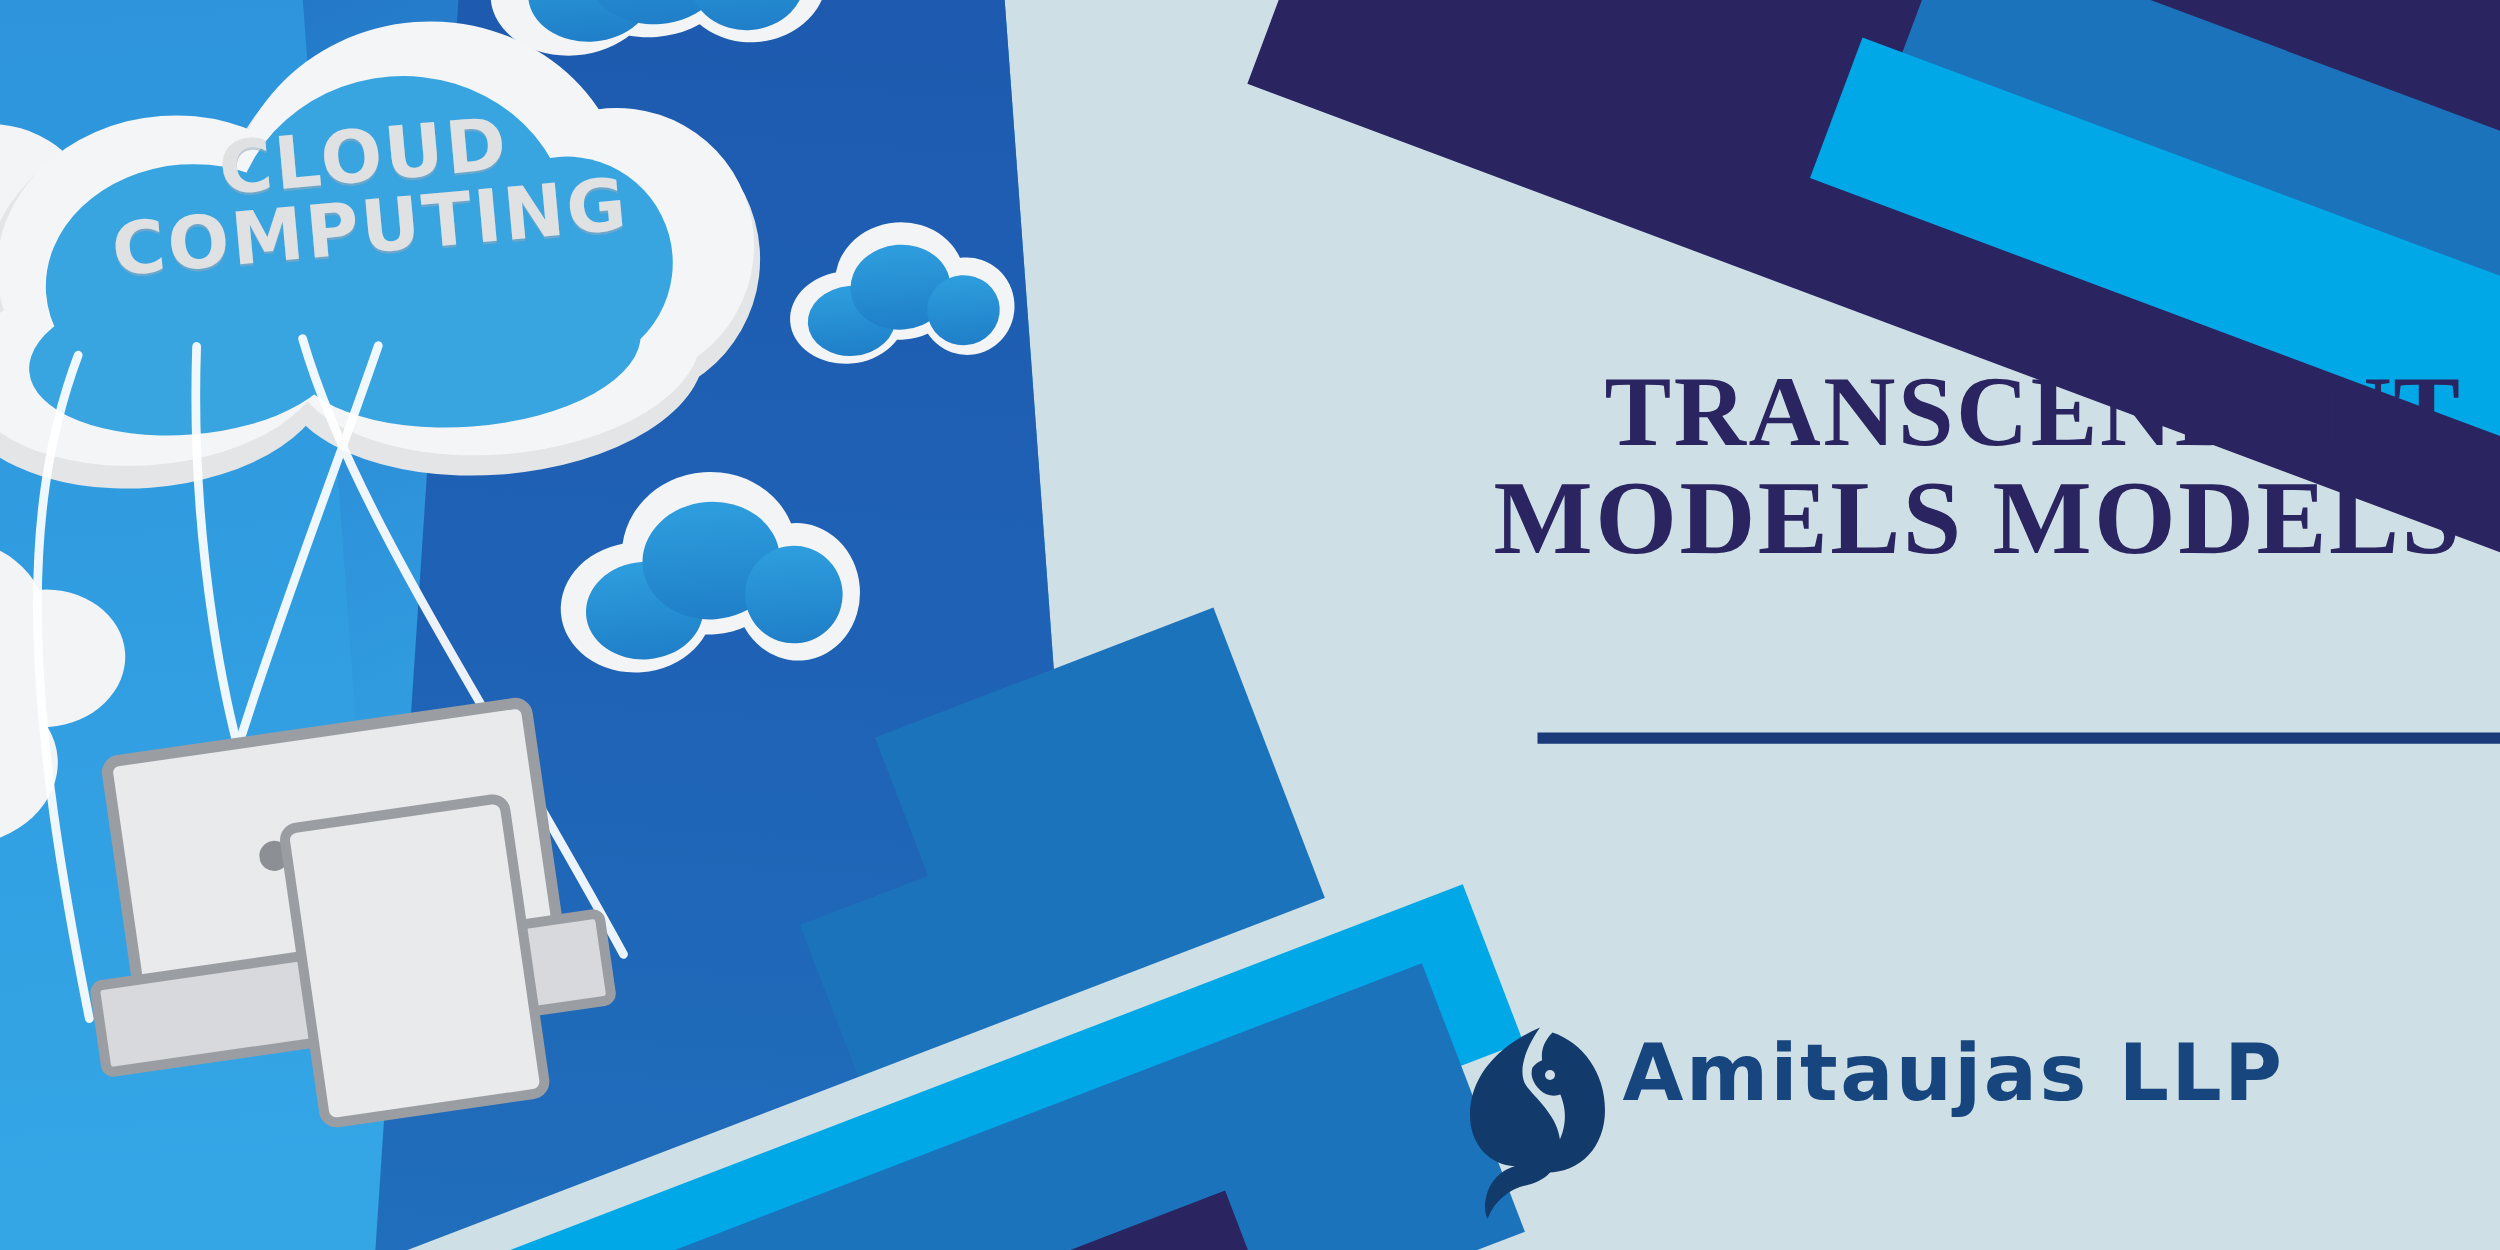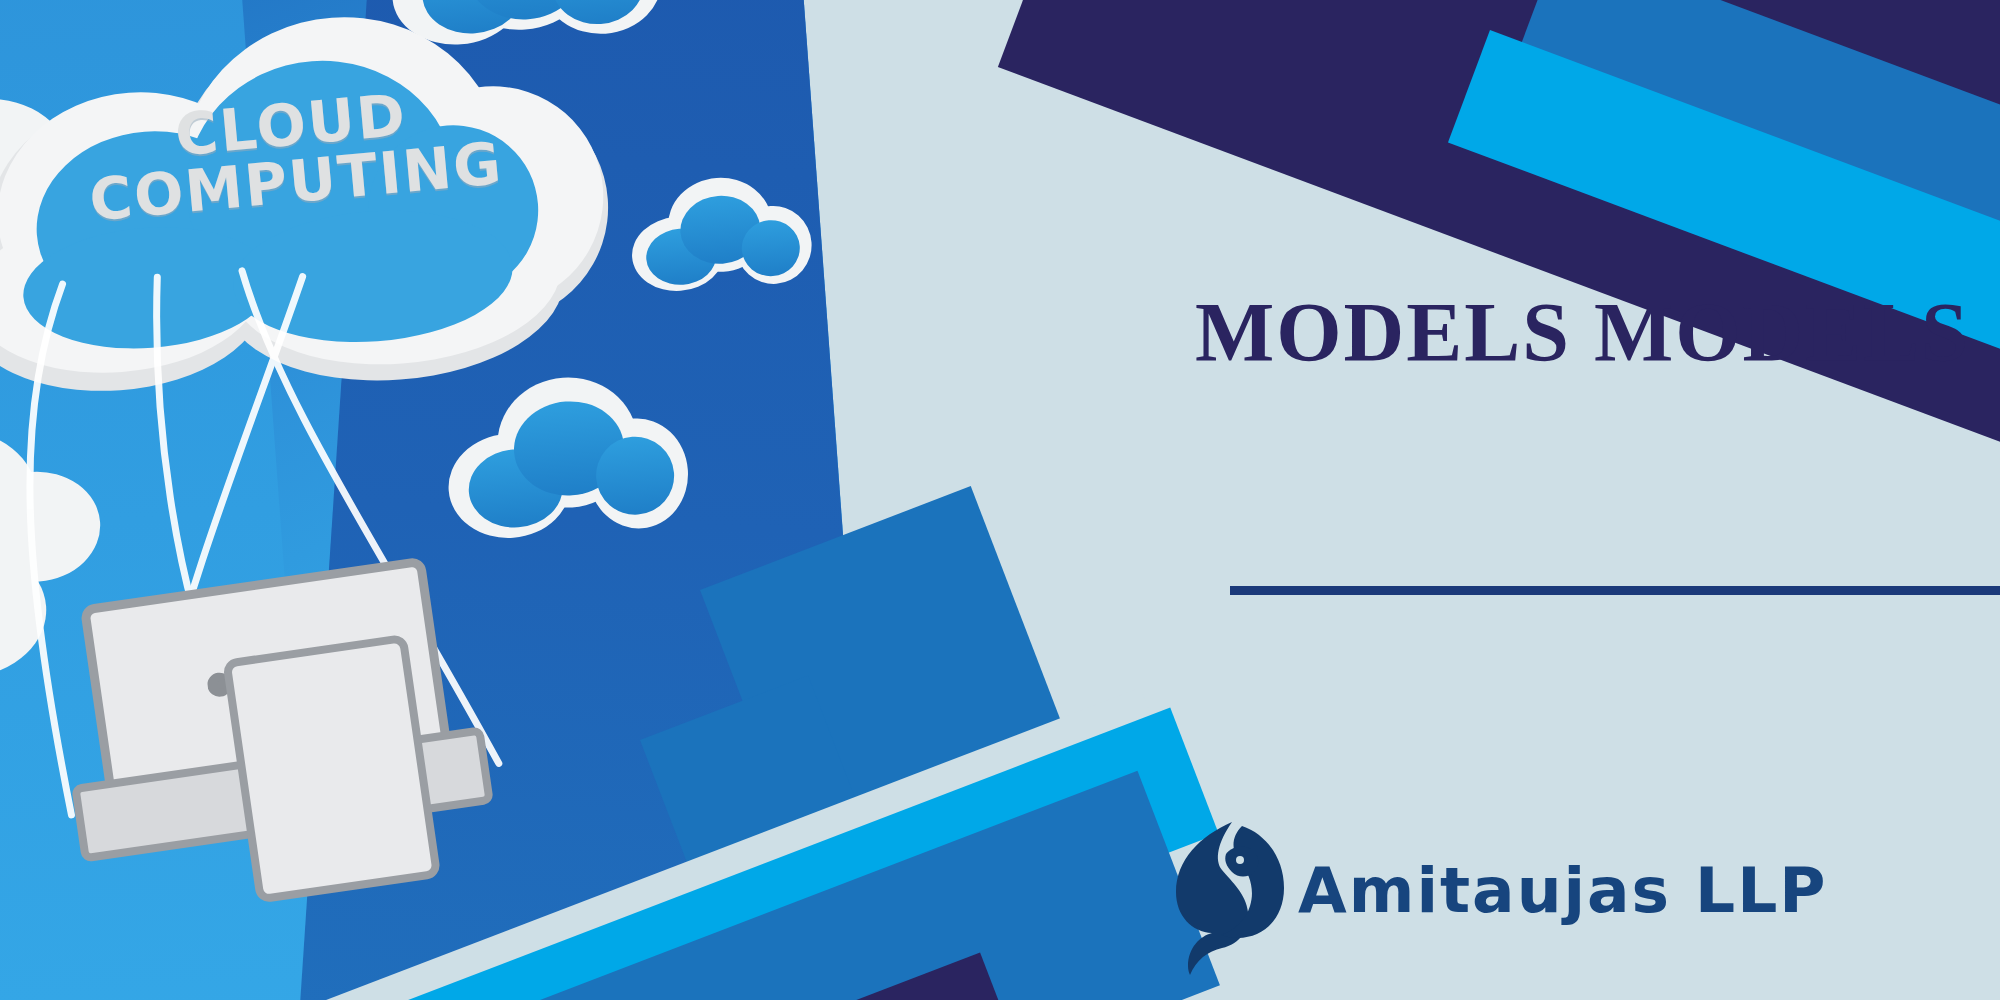--- a/index.html
+++ b/index.html
@@ -181,21 +181,20 @@
   .logo-text{position:absolute;left:128px;top:6px;width:660px;}
   .logo-name{
     display:block;
     font-family:"DejaVu Sans", sans-serif;
     font-weight:bold;
     font-size:63px;
     color:#17457e;
     letter-spacing:2px;
     line-height:1.05;
     white-space:nowrap;
-    margin-top:32px;
   }
   .logo-tag{
     display:block;
     font-family:"DejaVu Sans", sans-serif;
     font-weight:bold;
     font-size:28px;
     color:#17457e;
     letter-spacing:.2px;
     margin-top:2px;
     white-space:nowrap;
@@ -318,20 +317,21 @@
   <div class="band shape-mid-b2"></div>
   <div class="band shape-cyan-b2"></div>
   <div class="band band-light-bl"></div>
   <div class="band band-cyan-bl"></div>
   <div class="band shape-mid-b"></div>
   <div class="band shape-navy-b"></div>
 
   <div class="content">
 
     <div class="headline">
+      <span class="l">TRANSCENDENT</span>
       <span class="l l2">MODELS MODELS</span>
     </div>
 
     <div class="rule"></div>
 
     <div class="logo">
       <svg class="logo-mark" viewBox="0 0 120 155">
         <g fill="#123a6b">
           <path d="M62 2 C 30 16 6 40 6 72 C 6 96 22 112 42 113 C 30 116 18 128 18 146 C 18 150 19 153 20 155 C 26 140 38 131 52 128 C 70 124 80 110 78 92 C 76 74 62 62 52 50 C 44 40 48 22 62 2 Z"></path>
           <path d="M72 6 C 96 14 114 38 114 68 C 114 98 94 118 68 118 C 62 118 56 117 51 115 C 66 110 76 99 80 86 C 85 70 80 54 70 42 C 62 32 60 18 72 6 Z"></path>

